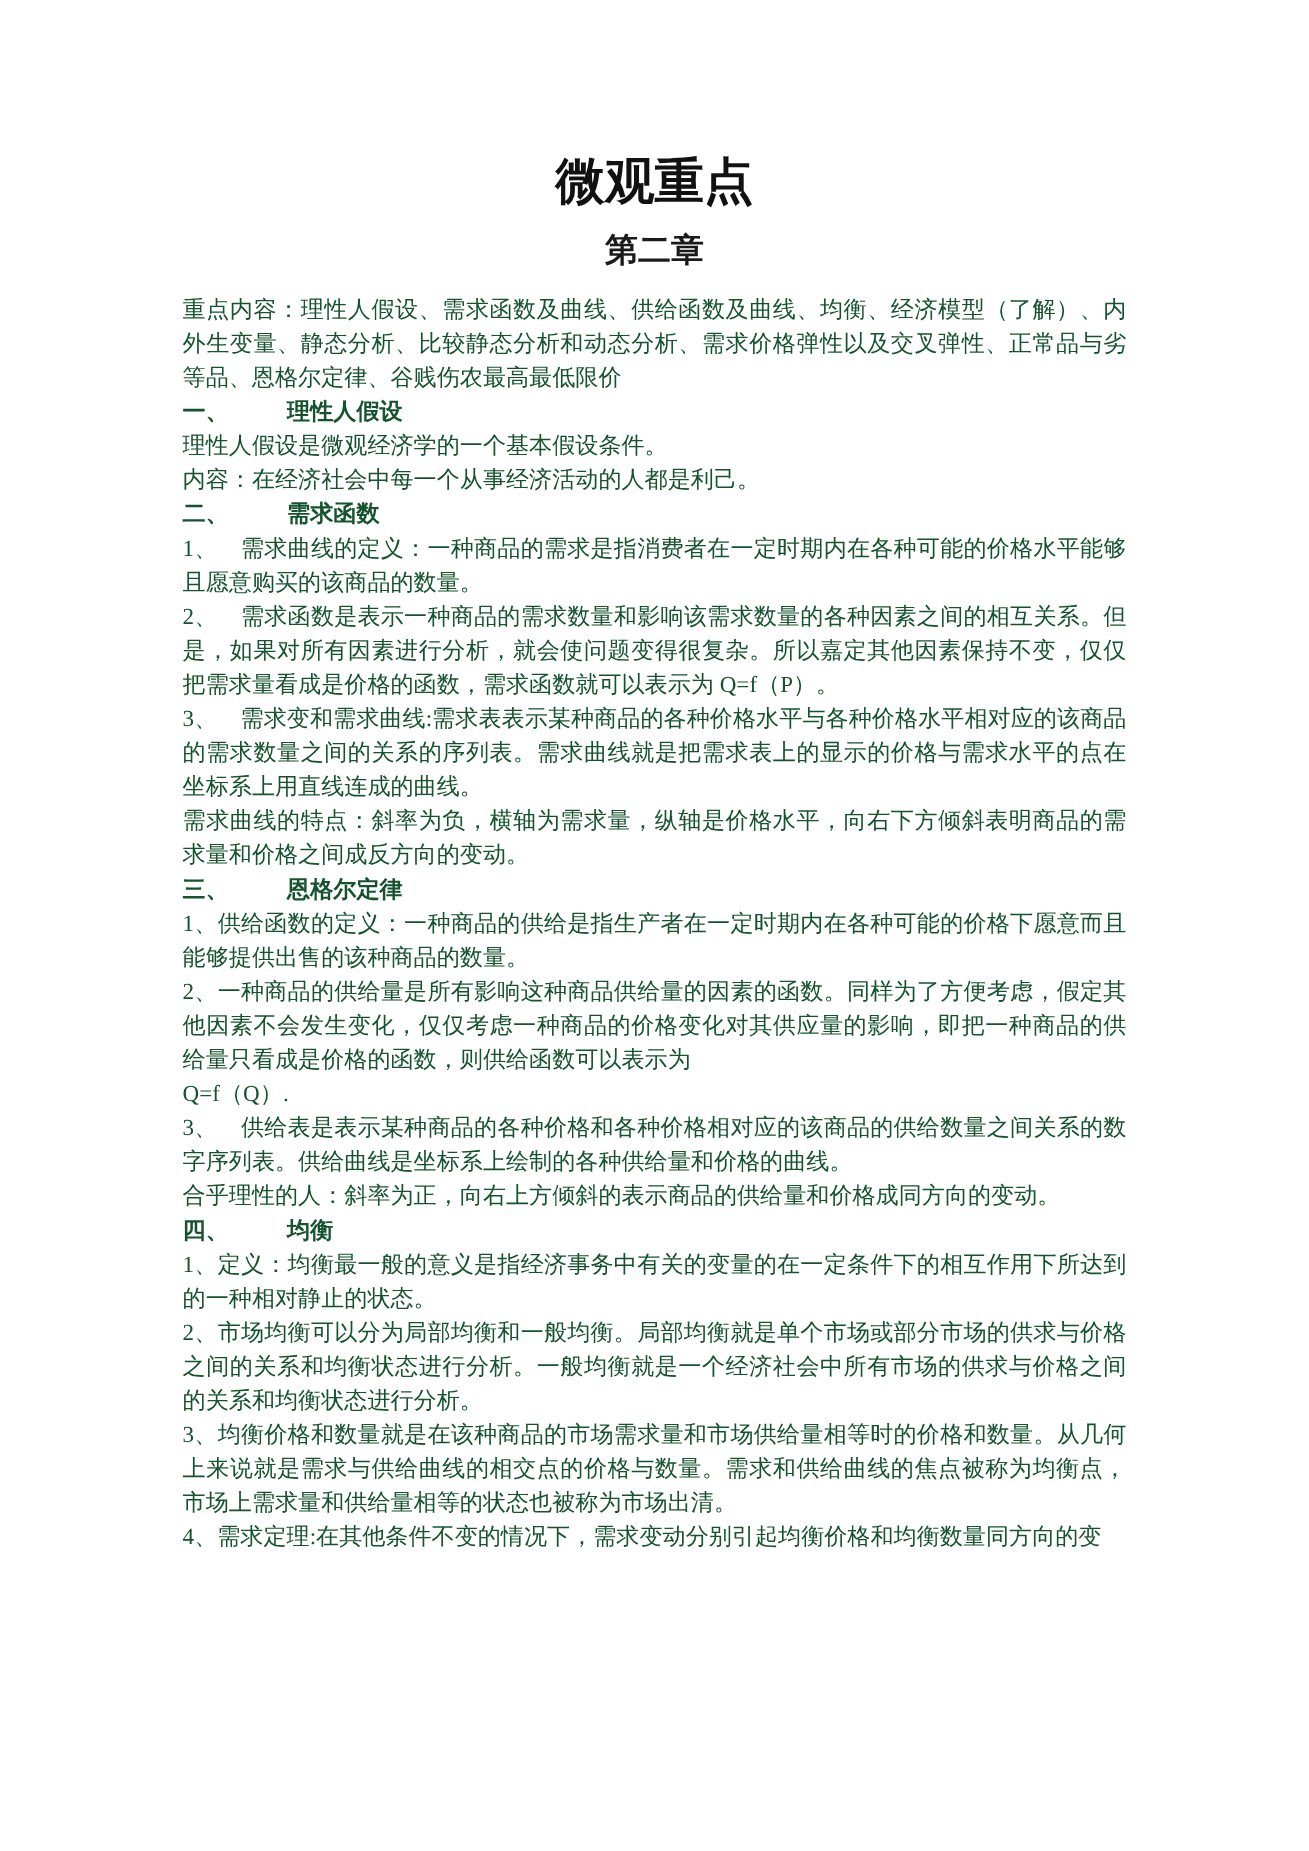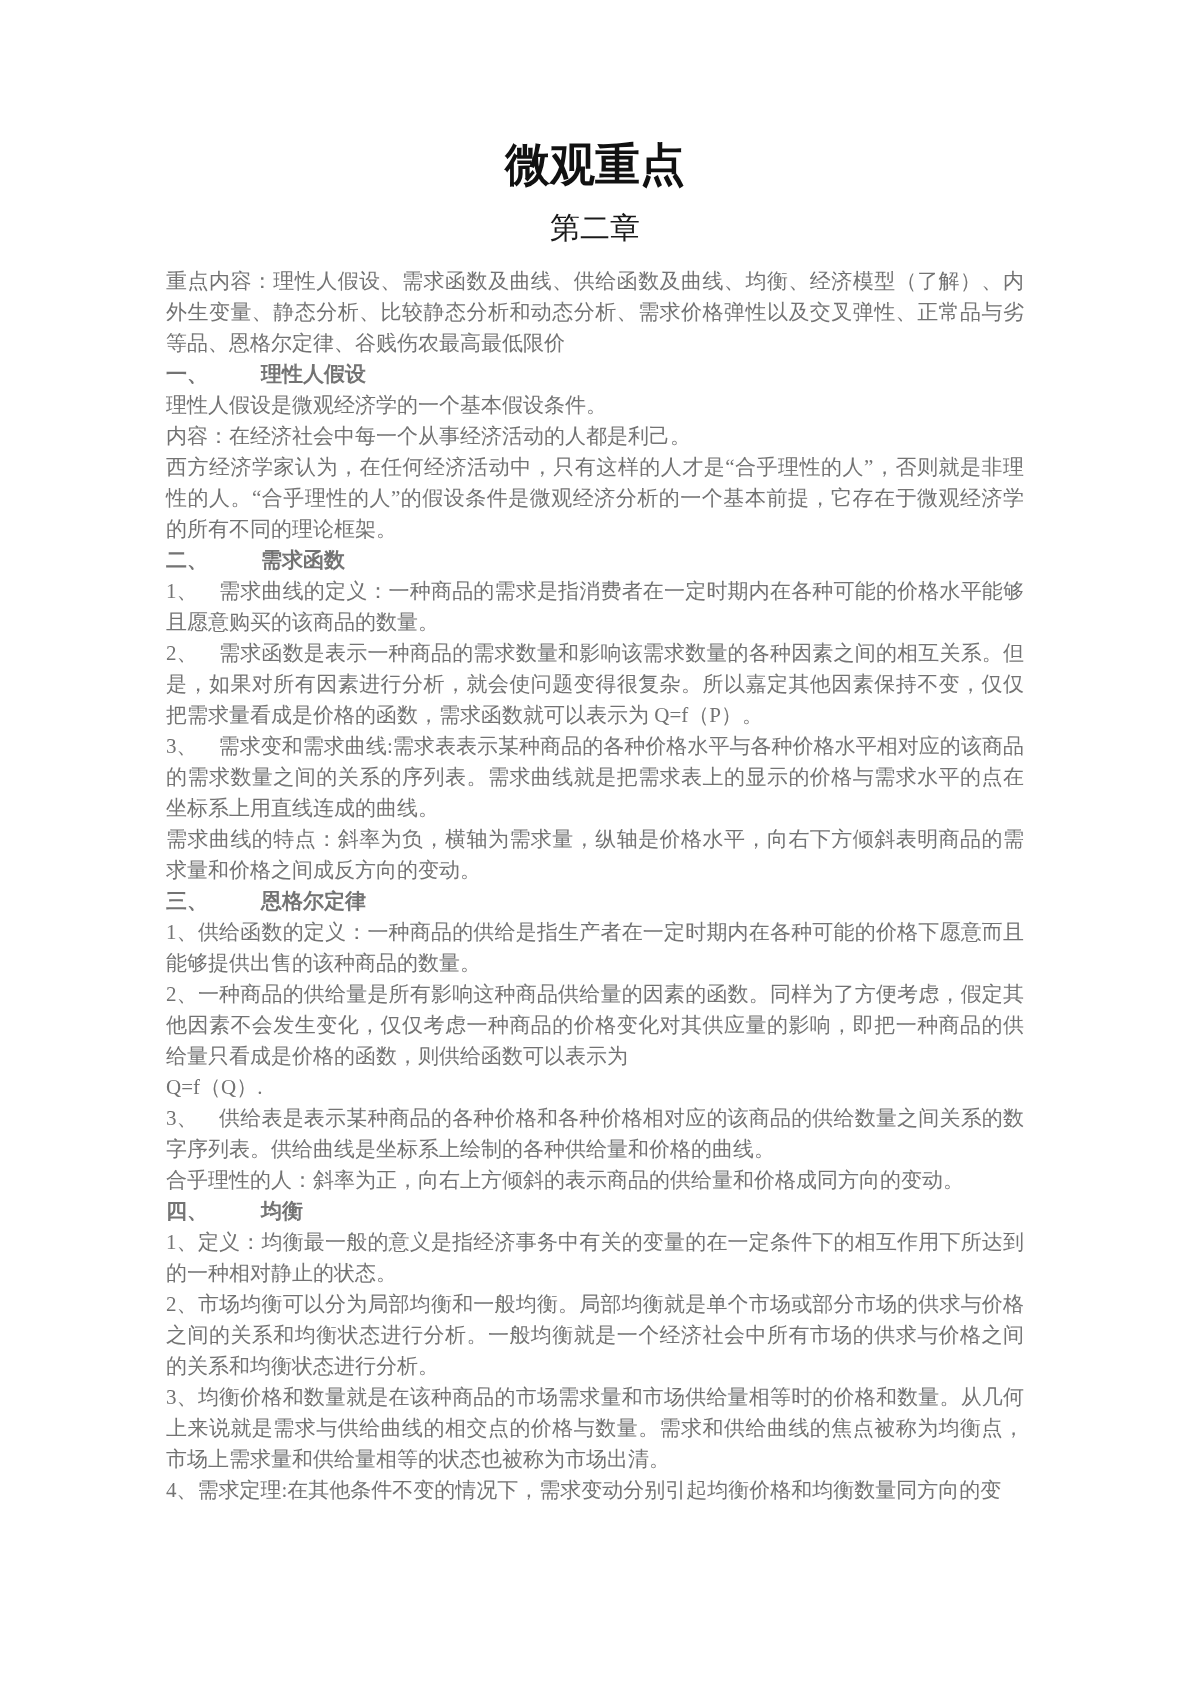--- a/index.html
+++ b/index.html
@@ -28,29 +28,29 @@
     font-weight: 700;
     font-size: 45px;
     line-height: 62px;
     text-align: center;
     color: #111111;
   }
   .chapter-title {
     margin: 12px 0 18px 0;
     font-size: 30px;
     line-height: 40px;
-    font-weight: 400;
+    font-weight: 700;
     text-align: center;
     color: #1a1a1a;
   }
   .body-text p {
     margin: 0;
     font-size: 21px;
     line-height: 31px;
-    color: #737373;
+    color: #14532d;
   }
   p.para {
     text-align: justify;
   }
   p.heading {
     text-align: left;
     font-weight: bold;
   }
   .hnum {
     display: inline-block;
@@ -67,21 +67,20 @@
   <h2 class="chapter-title">第二章</h2>
 
   <div class="body-text">
 
     <p class="para">重点内容：理性人假设、需求函数及曲线、供给函数及曲线、均衡、经济模型（了解）、内外生变量、静态分析、比较静态分析和动态分析、需求价格弹性以及交叉弹性、正常品与劣等品、恩格尔定律、谷贱伤农最高最低限价</p>
 
     <p class="heading"><span class="hnum">一、</span><span>理性人假设</span></p>
 
     <p class="para">理性人假设是微观经济学的一个基本假设条件。</p>
     <p class="para">内容：在经济社会中每一个从事经济活动的人都是利己。</p>
-    <p class="para">西方经济学家认为，在任何经济活动中，只有这样的人才是“合乎理性的人”，否则就是非理性的人。“合乎理性的人”的假设条件是微观经济分析的一个基本前提，它存在于微观经济学的所有不同的理论框架。</p>
 
     <p class="heading"><span class="hnum">二、</span><span>需求函数</span></p>
 
     <p class="para">1、　需求曲线的定义：一种商品的需求是指消费者在一定时期内在各种可能的价格水平能够且愿意购买的该商品的数量。</p>
     <p class="para">2、　需求函数是表示一种商品的需求数量和影响该需求数量的各种因素之间的相互关系。但是，如果对所有因素进行分析，就会使问题变得很复杂。所以嘉定其他因素保持不变，仅仅把需求量看成是价格的函数，需求函数就可以表示为 Q=f（P）。</p>
     <p class="para">3、　需求变和需求曲线:需求表表示某种商品的各种价格水平与各种价格水平相对应的该商品的需求数量之间的关系的序列表。需求曲线就是把需求表上的显示的价格与需求水平的点在坐标系上用直线连成的曲线。</p>
     <p class="para">需求曲线的特点：斜率为负，横轴为需求量，纵轴是价格水平，向右下方倾斜表明商品的需求量和价格之间成反方向的变动。</p>
 
     <p class="heading"><span class="hnum">三、</span><span>恩格尔定律</span></p>
 

